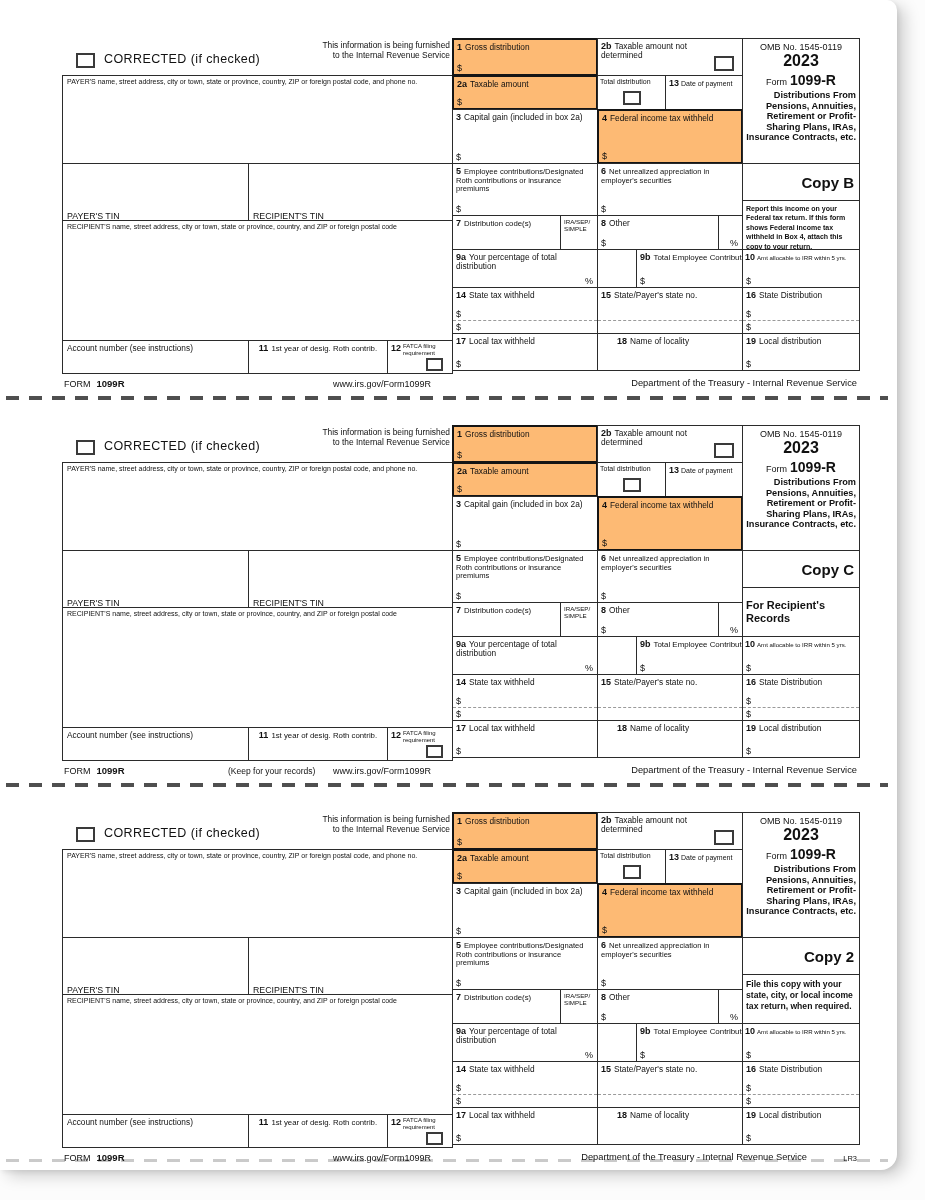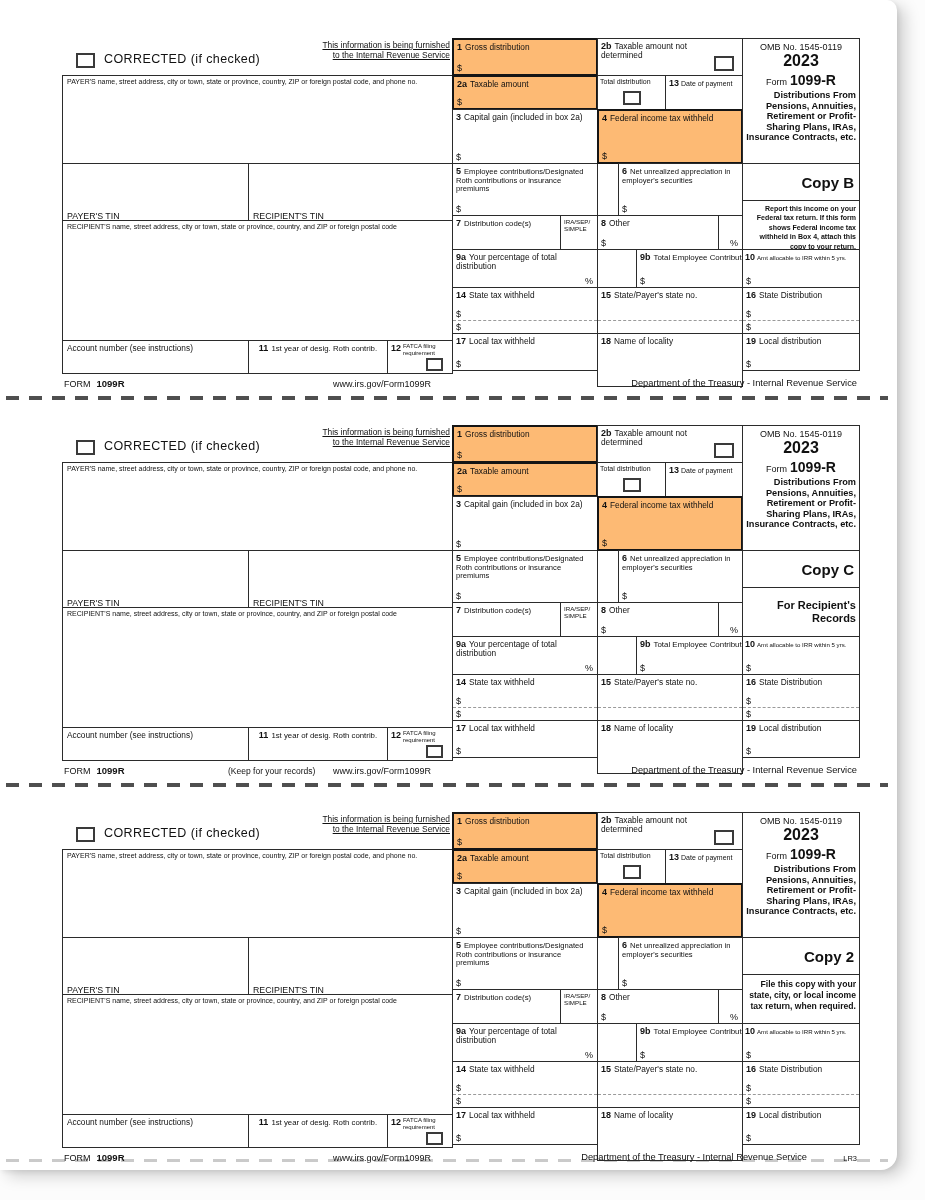--- a/index.html
+++ b/index.html
@@ -17,21 +17,21 @@
   .tiny-label{display:block;padding:2px 4px 0 4px;font-size:7px;line-height:1.2;}
   .med-label{display:block;padding:3px 4px 0 4px;font-size:8.8px;margin-top:44px;}
   .dollar{position:absolute;left:3px;bottom:1px;font-size:9px;}
   .pct{position:absolute;right:4px;bottom:1px;font-size:9px;}
   .dollar-mid{position:absolute;left:3px;bottom:14px;font-size:9px;}
   .dash-line{position:absolute;left:0;right:0;bottom:12px;border-top:1px dashed #9a9a9a;}
 
   
   .corrected-cbx{left:14px;top:15px;}
   .corrected-label{position:absolute;left:42px;top:14px;font-size:12.5px;letter-spacing:.4px;}
-  .furnished-note{position:absolute;left:258px;top:2px;width:130px;text-align:right;font-size:8.4px;line-height:1.22;text-decoration:underline;}
+  .furnished-note{position:absolute;left:258px;top:2px;width:130px;text-align:right;font-size:8.4px;line-height:1.22;}
 
   
   .payer-box{left:0;top:37px;width:391px;height:89px;}
   .payer-tin{left:0;top:125px;width:187px;height:58px;}
   .recipient-tin{left:186px;top:125px;width:205px;height:58px;}
   .recipient-box{left:0;top:182px;width:391px;height:121px;}
   .account-box{left:0;top:302px;width:187px;height:34px;}
   .account-box .tiny-label{font-size:8.3px;padding-top:3px;}
   .box11{left:186px;top:302px;width:140px;height:34px;text-align:center;}
   .box11 .btxt{font-size:7.8px;}
@@ -56,40 +56,40 @@
   
   .box2b{left:535px;top:0;width:146px;height:38px;}
   .box2b .blab{padding-right:30px;}
   .box2b .cbx{right:8px;top:17px;width:20px;height:15px;}
   .total-dist{left:535px;top:37px;width:69px;height:35px;}
   .total-dist .tiny-label{font-size:7px;padding:2px 1px 0 2px;}
   .total-dist .cbx{left:50%;transform:translateX(-50%);top:15px;width:18px;height:14px;}
   .box13{left:603px;top:37px;width:78px;height:35px;}
   .box13 .btxt{font-size:7px;margin-left:2px;}
   .box4{left:535px;top:71px;width:146px;height:55px;}
-  .box6{left:556px;top:125px;width:146px;height:53px;}
+  .box6{left:535px;top:125px;width:146px;height:53px;}
   .box8{left:535px;top:177px;width:146px;height:35px;}
   .pct-divider{position:absolute;left:120px;top:0;bottom:0;border-left:1px solid #2b2b2b;}
   .box9b{left:558px;top:211px;width:146px;height:39px;margin-left:16px;}
   .box9b .btxt{font-size:7.9px;}
   .box15{left:535px;top:249px;width:146px;height:47px;}
-  .box18{left:535px;top:295px;width:146px;height:54px;}
+  .box18{left:535px;top:295px;width:146px;height:38px;padding-left:16px;}
 
   
   .omb-box{left:680px;top:0;width:118px;height:126px;}
   .omb-line{display:block;text-align:center;font-size:9px;margin-top:3px;}
   .year-line{display:block;text-align:center;font-size:16px;font-weight:bold;line-height:1.15;}
   .form-line{display:block;text-align:center;margin-top:1px;}
   .form-word{font-size:9px;}
   .form-num{font-size:14px;font-weight:bold;margin-left:3px;}
   .form-title{display:block;text-align:right;font-weight:bold;font-size:9.2px;line-height:1.13;padding:1px 3px 0 2px;}
   .copy-box{left:680px;top:125px;width:118px;height:38px;}
   .copy-label{position:absolute;right:5px;top:50%;transform:translateY(-50%);font-size:15px;font-weight:bold;}
   .note-box{left:680px;top:162px;width:118px;height:50px;}
-  .note{position:absolute;left:3px;right:3px;top:3px;text-align:right;font-weight:bold;}
+  .note{position:absolute;left:3px;right:3px;top:3px;font-weight:bold;}
   .copy-0 .note{font-size:7px;line-height:1.35;}
   .copy-1 .note{font-size:11px;line-height:1.2;top:11px;}
   .copy-2 .note{font-size:8.6px;line-height:1.28;top:4px;}
   .box10{left:680px;top:211px;width:118px;height:39px;}
   .box10 .blab{white-space:nowrap;padding-left:2px;}
   .box10 .btxt{font-size:6.1px;margin-left:2px;}
   .box16{left:680px;top:249px;width:118px;height:47px;}
   .box19{left:680px;top:295px;width:118px;height:38px;}
 
   

